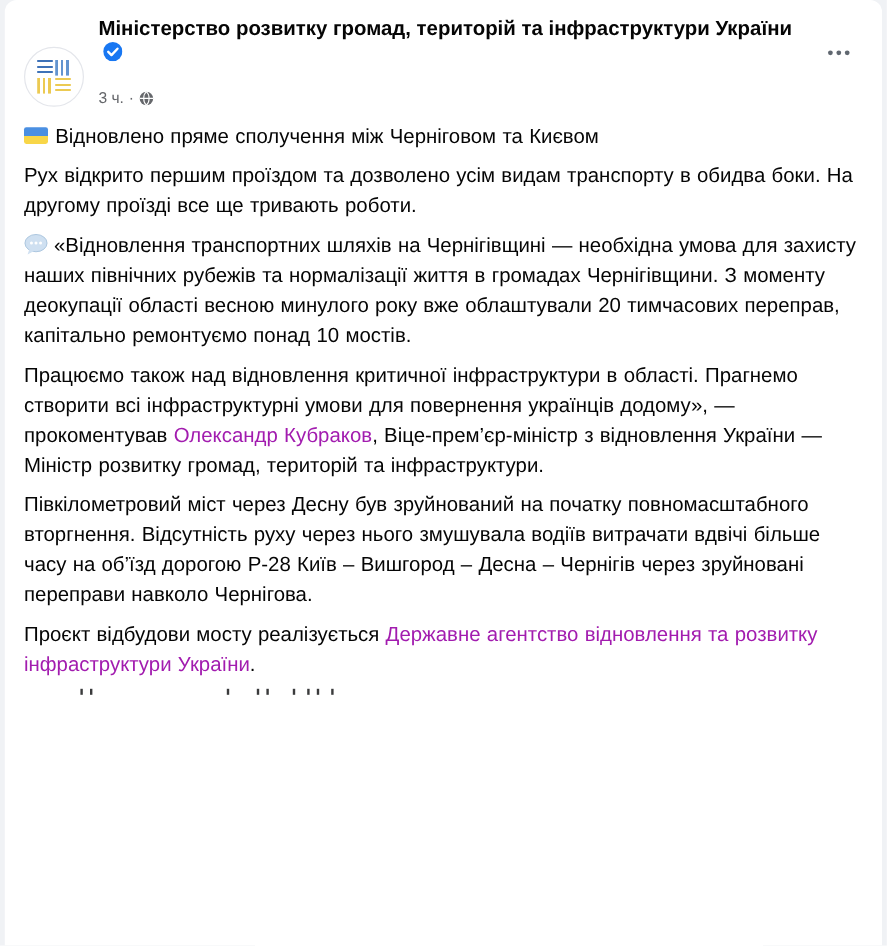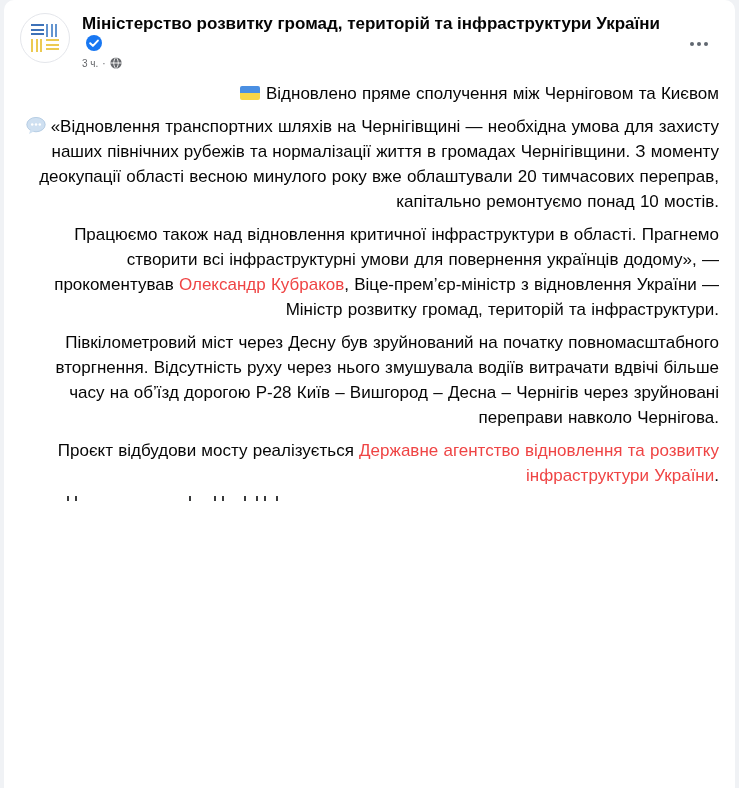--- a/index.html
+++ b/index.html
@@ -8,56 +8,56 @@
     background:#f0f2f5;
     font-family:"Liberation Sans","DejaVu Sans",sans-serif;
     color:#050505;
   }
   .card {
     margin:0 4px; width:731px; height:788px;
     background:#fff; border-radius:10px 10px 0 0;
     overflow:hidden; position:relative;
   }
   
-  .header { display:flex; align-items:flex-start; padding:13px 16px 0 16px; }
+  .header { display:flex; align-items:flex-end; padding:13px 16px 0 16px; }
   .avatar {
     width:50px; height:50px; border-radius:50%; flex:0 0 50px;
     background:#fff; border:1px solid #e4e6eb;
     display:flex; align-items:center; justify-content:center; cursor:pointer;
   }
   .logo { width:28px; height:28px; display:grid; grid-template-columns:1fr 1fr; grid-template-rows:1fr 1fr; gap:2px; }
   .logo .q { width:13px; height:13px; }
   .q-tl { background:repeating-linear-gradient(to bottom,#3e72b8 0 2px,#fff 2px 4.6px); }
   .q-tr { background:repeating-linear-gradient(to right,#6394cf 0 2px,#fff 2px 4.6px); }
   .q-bl { background:repeating-linear-gradient(to right,#ecca52 0 2px,#fff 2px 4.6px); }
   .q-br { background:repeating-linear-gradient(to bottom,#ecca52 0 2px,#fff 2px 4.6px); }
   .header-info { margin-left:12px; flex:1; padding-right:40px; }
   .page-name {
     font-size:17px; line-height:22px; font-weight:700; color:#050505;
     cursor:pointer; display:inline;
   }
   .verified {
     display:inline-block; width:16px; height:16px; vertical-align:-2px; margin-left:4px;
   }
-  .meta { margin-top:4px; font-size:10px; color:#65676b; display:flex; align-items:center; gap:4px; }
+  .meta { margin-top:20px; font-size:13px; color:#65676b; display:flex; align-items:center; gap:4px; }
   .meta .ts { cursor:pointer; }
   .globe { display:inline-block; width:12px; height:12px; }
   .more-btn {
     position:absolute; top:26px; right:18px; width:36px; height:36px;
     border:none; background:transparent; border-radius:50%;
     display:flex; align-items:center; justify-content:center; gap:3px; cursor:pointer;
   }
   .more-btn i { width:4px; height:4px; border-radius:50%; background:#606770; }
   
-  .post-body { padding:12px 16px 0 16px;text-align:right; }
+  .post-body { padding:12px 16px 0 16px; }
   .post-body p {
     font-size:17px; line-height:25px; margin-bottom:8px; color:#050505;
     word-spacing:0.5px;
   }
-  .post-link { color:#ef4444; cursor:pointer; text-decoration:none; }
+  .post-link { color:#a21caf; cursor:pointer; text-decoration:none; }
   
   .flag-ua {
     display:inline-block; width:20px; height:14px; border-radius:2px;
     background:linear-gradient(#4a8fe2 0 50%,#f8d648 50% 100%);
     vertical-align:-1px; margin-right:6px;
   }
   
   .balloon { display:inline-block; width:20px; height:18px; vertical-align:-3px; margin-right:5px; }
   
   .clipped-line { position:relative; height:14px; }
@@ -95,20 +95,21 @@
       <i></i>
         <i></i>
         <i></i>
     </button>
   </div>
 
   <div class="post-body">
     <p><span class="flag-ua"></span><span>Відновлено пряме сполучення між Черніговом та Києвом</span></p>
 
 
+    <p>Рух відкрито першим проїздом та дозволено усім видам транспорту в обидва боки. На другому проїзді все ще тривають роботи.</p>
 
     <p><span class="balloon"><svg viewBox="0 0 20 18" width="20" height="18">
             <ellipse cx="10" cy="7.6" rx="9.2" ry="7.2" fill="#cfe0f1" stroke="#a9c4de" stroke-width="0.8"></ellipse>
             <path d="M4.5 12.5 L3 17 L9 13.8 Z" fill="#cfe0f1"></path>
             <circle cx="6.2" cy="7.6" r="1.25" fill="#fff"></circle>
             <circle cx="10" cy="7.6" r="1.25" fill="#fff"></circle>
             <circle cx="13.8" cy="7.6" r="1.25" fill="#fff"></circle>
           </svg></span><span>«Відновлення транспортних шляхів на Чернігівщині — необхідна умова для захисту наших північних рубежів та нормалізації життя в громадах Чернігівщини. З моменту деокупації області весною минулого року вже облаштували 20 тимчасових переправ, капітально ремонтуємо понад 10 мостів.</span></p>
 
     <p><span>Працюємо також над відновлення критичної інфраструктури в області. Прагнемо створити всі інфраструктурні умови для повернення українців додому», — прокоментував </span><a class="post-link">Олександр Кубраков</a><span>, Віце-прем’єр-міністр з відновлення України — Міністр розвитку громад, територій та інфраструктури.</span></p>

